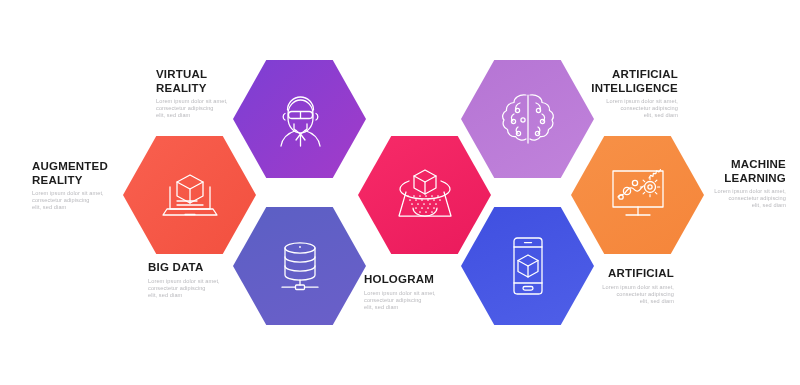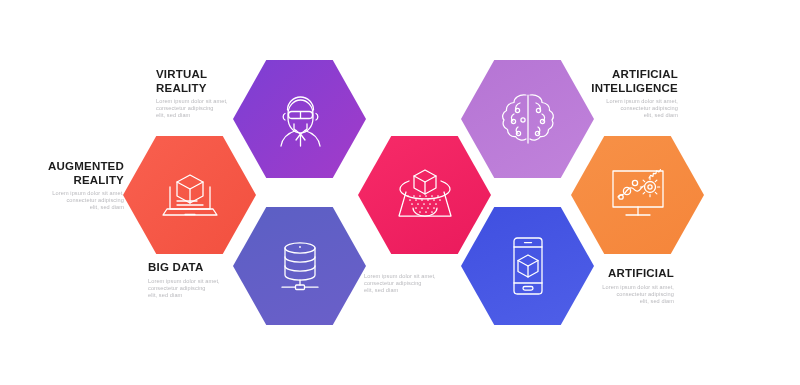--- a/index.html
+++ b/index.html
@@ -196,21 +196,21 @@
         <circle cx="16" cy="32" r="2.2"></circle>
         <path d="M44 13 l1.6 -2.6 l2.4 1 l.3 -3 l2.6 .2 l.6 -2.9 l2.4 1.3 l1.6 -2.4" stroke-width="1.15"></path>
         <path d="M45 22 m-5.5 0 a5.5 5.5 0 1 0 11 0 a5.5 5.5 0 1 0 -11 0"></path>
         <path d="M45 14.5 v-2.2 M45 29.5 v2.2 M37.5 22 h-2.2 M52.5 22 h2.2
                  M39.7 16.7 l-1.6 -1.6 M50.3 27.3 l1.6 1.6 M39.7 27.3 l-1.6 1.6 M50.3 16.7 l1.6 -1.6" stroke-width="1.15"></path>
         <circle cx="45" cy="22" r="2.1"></circle>
       </svg>
     </span>
   </div>
 
-  <div class="cap" style="left:32px;top:160px;width:92px;text-align:right;">
+  <div class="cap" style="left:32px;top:160px;width:92px;">
     <div class="ttl">AUGMENTED
 REALITY</div>
     <div class="bdy">Lorem ipsum dolor sit amet,
 consectetur adipiscing
 elit, sed diam</div>
   </div>
 
   <div class="cap" style="left:156px;top:68px;width:92px;">
     <div class="ttl">VIRTUAL
 REALITY</div>
@@ -220,35 +220,43 @@
   </div>
 
   <div class="cap" style="left:148px;top:261px;width:92px;">
     <div class="ttl">BIG DATA</div>
     <div class="bdy">Lorem ipsum dolor sit amet,
 consectetur adipiscing
 elit, sed diam</div>
   </div>
 
   <div class="cap" style="left:364px;top:273px;width:96px;">
+    <div class="ttl">HOLOGRAM</div>
     <div class="bdy">Lorem ipsum dolor sit amet,
 consectetur adipiscing
 elit, sed diam</div>
   </div>
 
   <div class="cap right" style="left:578px;top:68px;width:100px;">
     <div class="ttl">ARTIFICIAL
 INTELLIGENCE</div>
     <div class="bdy">Lorem ipsum dolor sit amet,
 consectetur adipiscing
 elit, sed diam</div>
   </div>
 
   <div class="cap right" style="left:578px;top:267px;width:96px;">
     <div class="ttl">ARTIFICIAL</div>
     <div class="bdy">Lorem ipsum dolor sit amet,
 consectetur adipiscing
 elit, sed diam</div>
   </div>
 
+  <div class="cap right" style="left:690px;top:158px;width:96px;">
+    <div class="ttl">MACHINE
+LEARNING</div>
+    <div class="bdy">Lorem ipsum dolor sit amet,
+consectetur adipiscing
+elit, sed diam</div>
+  </div>
 
 
 </div>
 
 </body></html>

